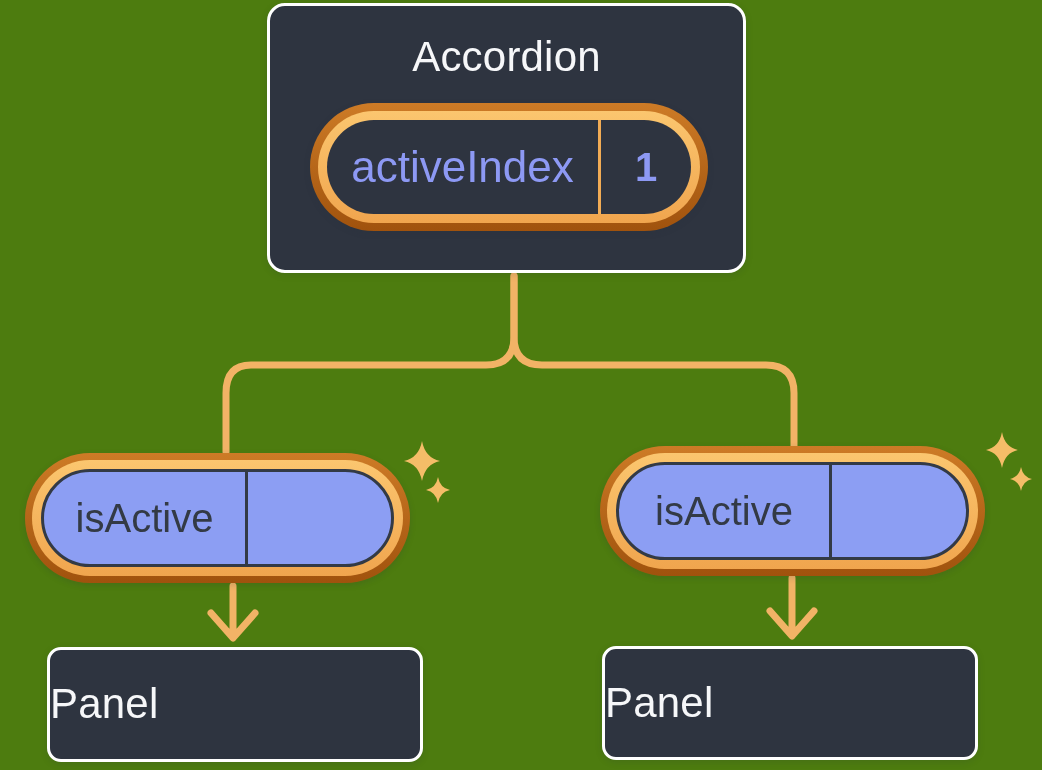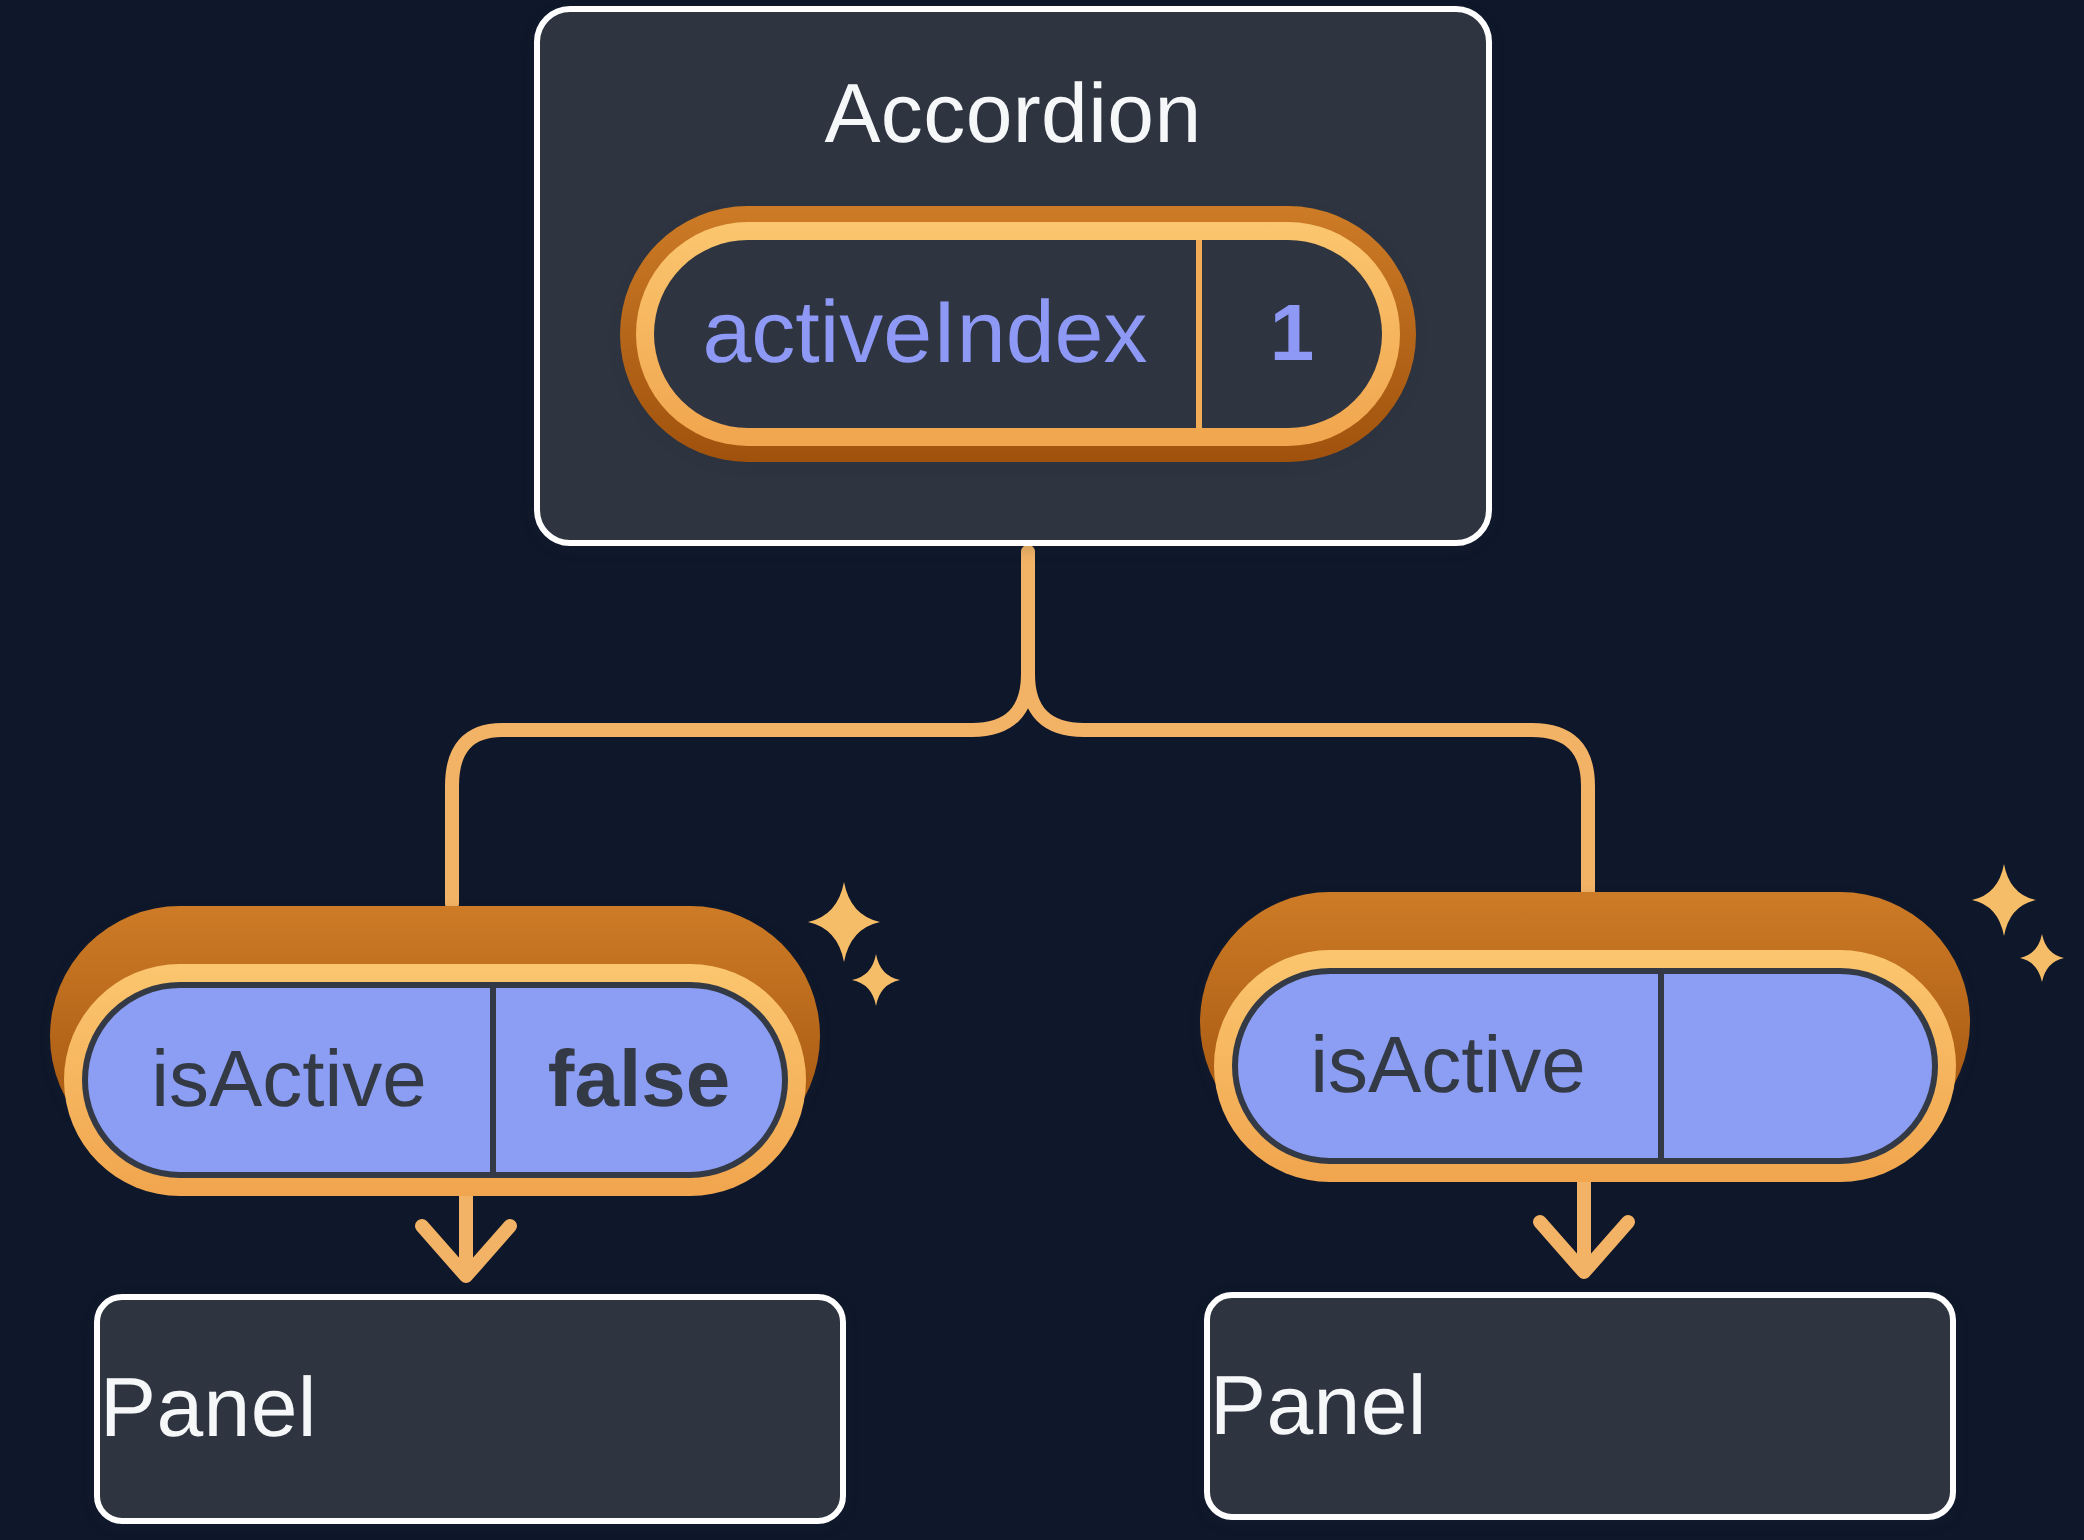--- a/index.html
+++ b/index.html
@@ -1,18 +1,18 @@
 <!DOCTYPE html>
 <html><head>
 <meta charset="utf-8">
 <style>
   html,body{margin:0;padding:0;background:#EBEEF0;}
   #canvas{
     position:relative;width:1042px;height:770px;overflow:hidden;
-    background:#0f172a;
+    background:#4d7c0f;
     font-family:"Liberation Sans", sans-serif;
   }
   .abs{position:absolute;}
   
   .dark-box{
     position:absolute;background:#2E3440;border:3.5px solid #FFFFFF;
     border-radius:18px;box-sizing:border-box;
     box-shadow:0 2px 7px rgba(40,50,60,.16);
     display:flex;align-items:center;justify-content:flex-start;
   }
@@ -38,21 +38,21 @@
   .state-outer{left:310px;top:103px;width:398px;height:128px;padding:8px;}
   .state-outer .ring-inner{padding:9px;}
   .state-core{background:#2E3440;}
   .state-core .cell-label{flex:1;display:flex;align-items:center;justify-content:center;
     color:#8D99F4;font-size:44px;}
   .state-core .divider{width:3px;background:#F2AC55;}
   .state-core .cell-value{width:90px;display:flex;align-items:center;justify-content:center;
     color:#8D99F4;font-size:40px;font-weight:700;}
   
   .prop-outer{width:385px;height:130px;padding:7px;}
-  .prop-outer .ring-inner{padding:9px;margin-top:22px;}
+  .prop-outer .ring-inner{padding:9px;}
   .prop-core{background:#8C9EF3;border:3px solid #333A45;}
   .prop-core .cell-label{display:flex;align-items:center;justify-content:center;
     color:#333A45;font-size:40px;}
   .prop-core .divider{width:3px;background:#333A45;}
   .prop-core .cell-value{flex:1;display:flex;align-items:center;justify-content:center;
     color:#333A45;font-size:40px;font-weight:700;}
   .prop-left{left:25px;top:453px;}
   .prop-left .cell-label{width:201px;}
   .prop-right{left:600px;top:446px;}
   .prop-right .cell-label{width:210px;}
@@ -99,21 +99,20 @@
           <div class="cell-value">1</div>
         </div>
       </div>
     </div>
 
     <div class="ring-outer prop-outer prop-left">
       <div class="ring-inner">
         <div class="pill-core prop-core">
           <div class="cell-label">isActive</div>
           <div class="divider"></div>
-          <div class="cell-value">false</div>
         </div>
       </div>
     </div>
 
     <div class="ring-outer prop-outer prop-right">
       <div class="ring-inner">
         <div class="pill-core prop-core">
           <div class="cell-label">isActive</div>
           <div class="divider"></div>
         </div>

